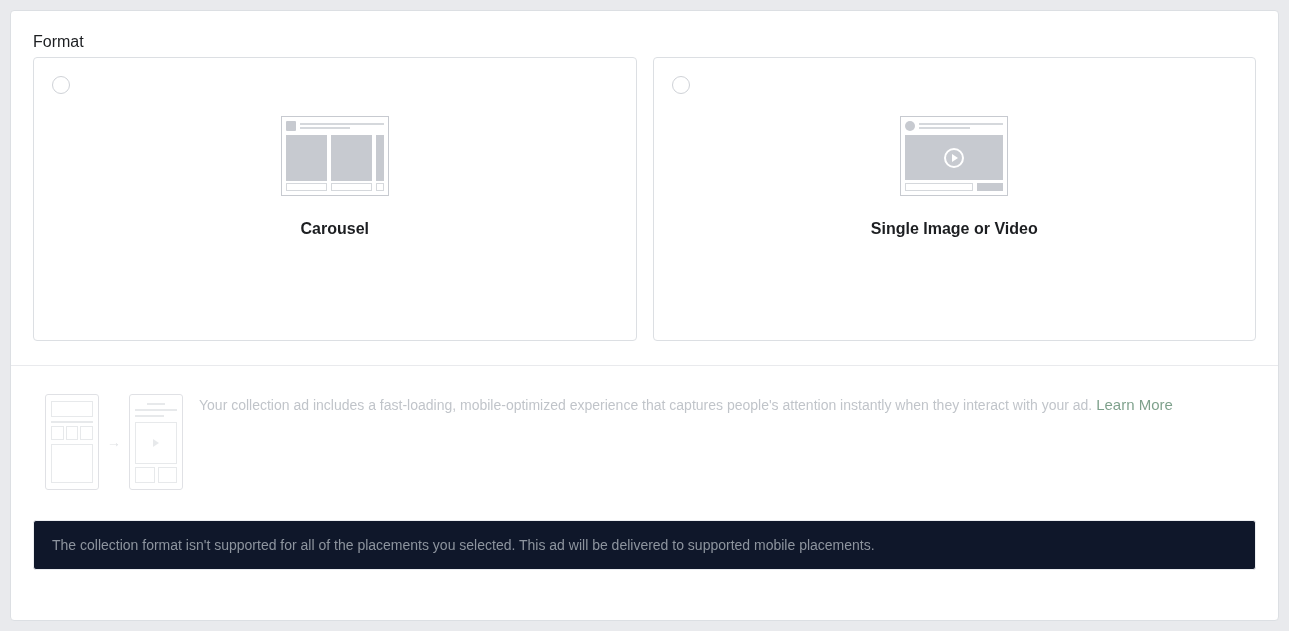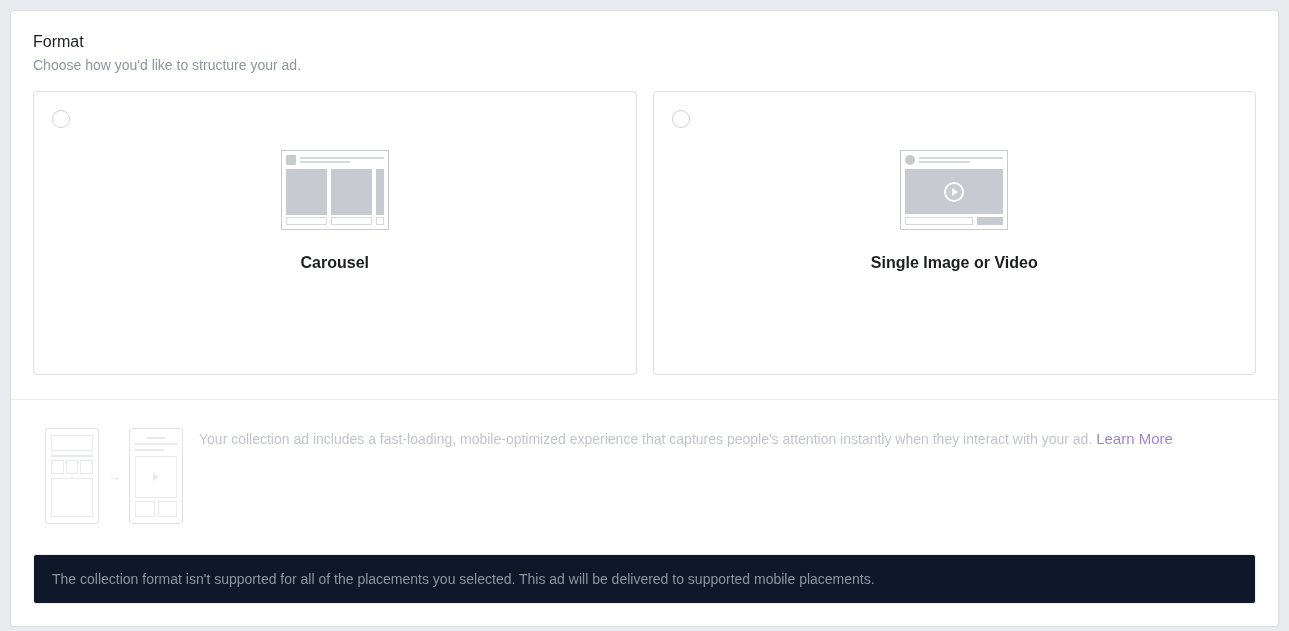--- a/index.html
+++ b/index.html
@@ -107,40 +107,39 @@
     .cx-ie .cx-top{height:6px;display:flex;justify-content:center;}
     .cx-ie .cx-top::after{content:"";width:18px;height:2px;background:#d5d8dc;margin-top:2px;}
     .cx-ie .cx-line{height:2px;background:#d5d8dc;margin:2px 0;}
     .cx-ie .cx-play{flex:1;border:1px solid #d5d8dc;display:flex;align-items:center;justify-content:center;margin:3px 0;}
     .cx-ie .cx-play .t{width:0;height:0;border-left:6px solid #d5d8dc;border-top:4px solid transparent;border-bottom:4px solid transparent;}
     .cx-ie .cx-bot{display:flex;gap:3px;height:16px;}
     .cx-ie .cx-bot div{flex:1;border:1px solid #d5d8dc;}
     .cx-text { flex:1; }
     .cx-title { font-size:16px; font-weight:700; color:#1c1e21; margin-bottom:6px;}
     .cx-desc { font-size:14px; color:#8d949e; line-height:1.5; }
-    .cx-link { color:#4c1d95; font-size:15px; cursor:pointer; }
+    .cx-link { color:#14532d; font-size:15px; cursor:pointer; }
 
     .notice {
       margin: 12px 22px 22px 22px;
       border:1px solid #eceef1;
       background:#0f172a;
       border-radius:3px;
       padding:16px 18px;
       font-size:14px;
       color:#8d949e;
     }
   </style>
 </head>
 <body>
 
 <div class="panel">
 
   <div class="section">
     <div class="section-title">Format</div>
-    <div class="section-sub">Choose how you'd like to structure your ad.</div>
 
     <div class="options">
 
       <div class="option-card">
         <div class="radio"></div>
         <div class="card-body">
           <div class="thumb">
             <div class="thumb-head">
               <div class="thumb-av sq"></div>
               <div class="thumb-lines">

